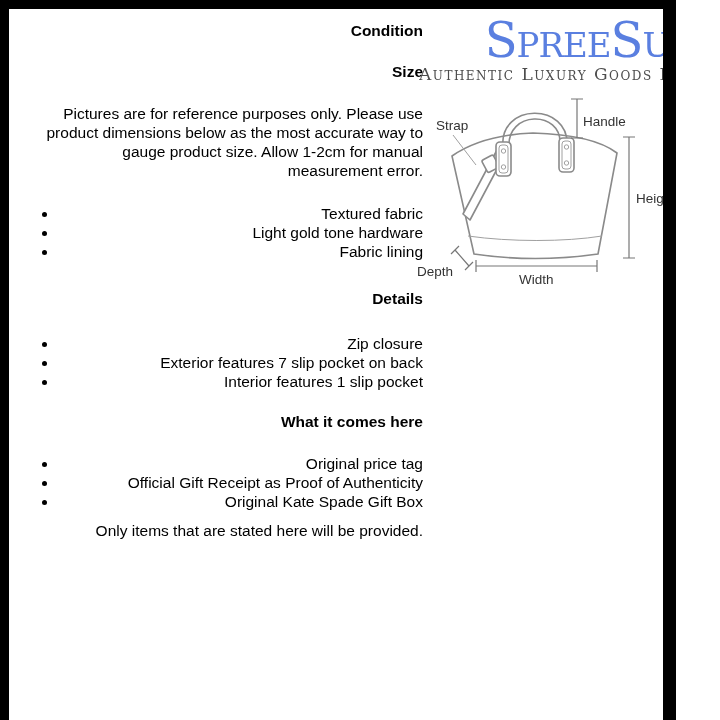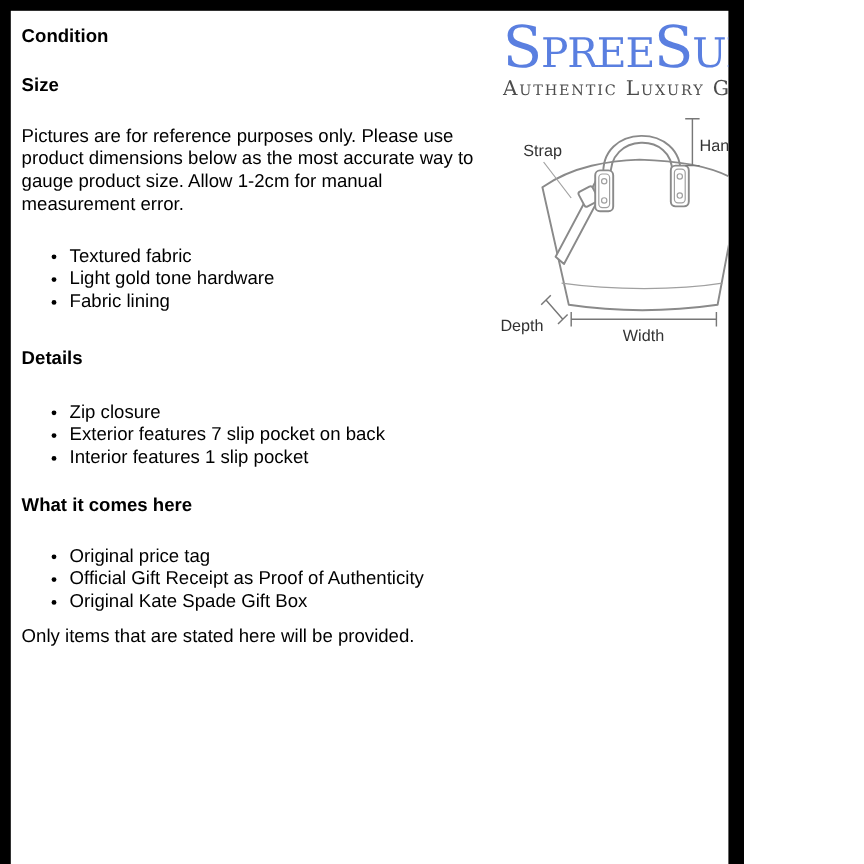--- a/index.html
+++ b/index.html
@@ -1,26 +1,27 @@
 <!DOCTYPE html>
 <html><head>
 <meta charset="utf-8">
 <style>
   * { margin:0; padding:0; box-sizing:border-box; }
   html,body { background:#ffffff; }
   .page {
     position:relative;
-    width:620px; height:720px;
+    width:676px; height:720px;
     background:#ffffff;
     border-top:9px solid #000;
     border-left:9px solid #000;
     border-right:13px solid #000;
     overflow:hidden;
     font-family:"Liberation Sans","DejaVu Sans",sans-serif;
     color:#000;
+    text-align:right;
   }
   
   .main {
     position:absolute; left:9px; top:12px; width:405px;
     font-size:15.5px; line-height:19px;
   }
   .h { font-weight:bold; }
   .note { white-space:pre-line; }
   ul { list-style:disc; padding-left:40px; }
   li { line-height:19px; }

